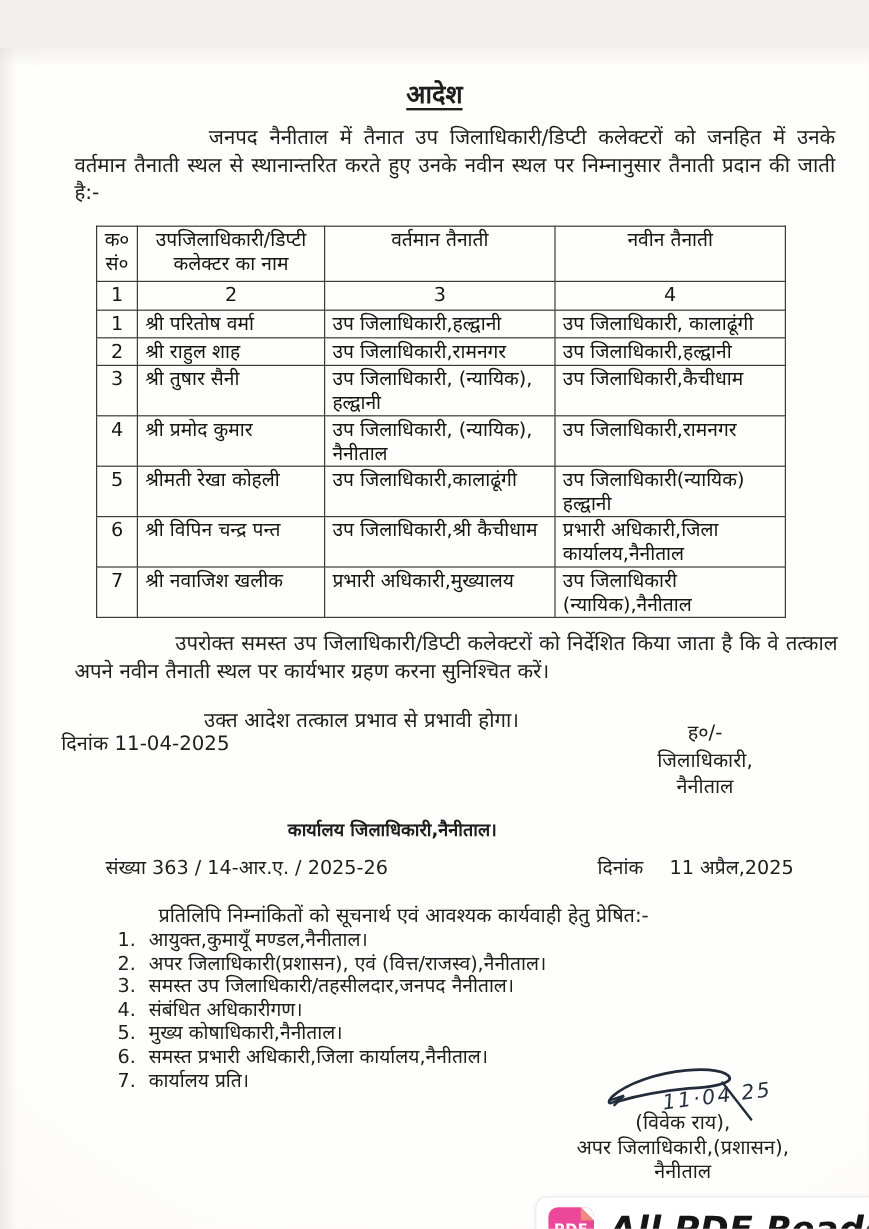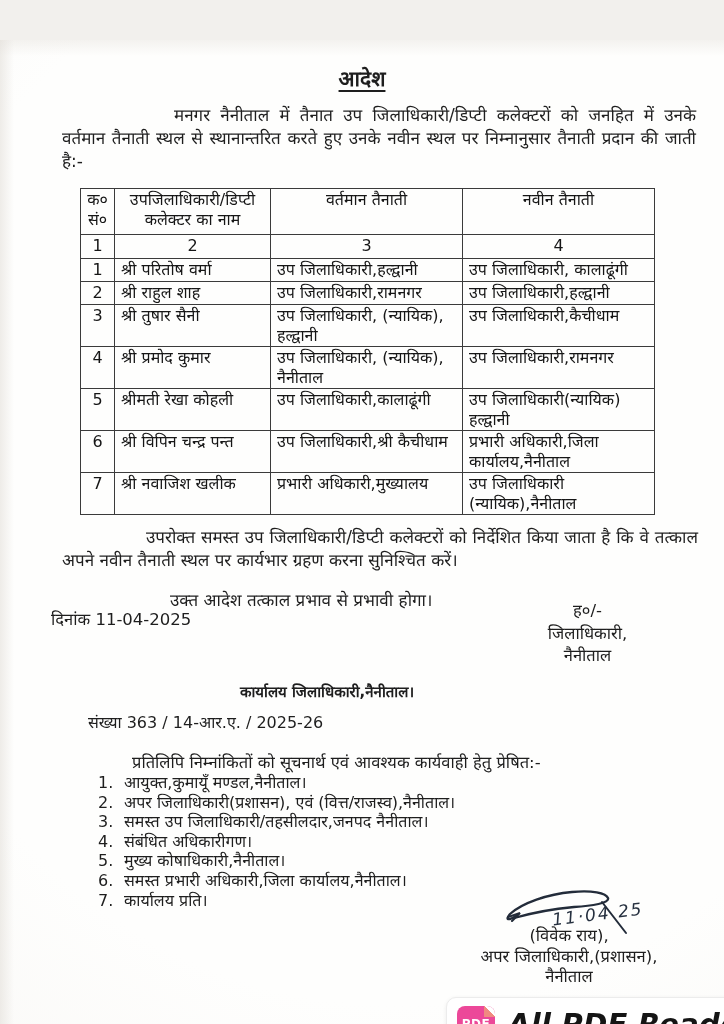--- a/index.html
+++ b/index.html
@@ -104,21 +104,21 @@
 </style>
 </head>
 <body>
 
 <div class="page">
 
   <div class="title-wrap">
     <span class="title">आदेश</span>
   </div>
 
-  <p class="intro">मनगर नैनीताल में तैनात उप जिलाधिकारी/डिप्टी कलेक्टरों को जनहित में उनके वर्तमान तैनाती स्थल से स्थानान्तरित करते हुए उनके नवीन स्थल पर निम्नानुसार तैनाती प्रदान की जाती है:-</p>
+  <p class="intro">जनपद नैनीताल में तैनात उप जिलाधिकारी/डिप्टी कलेक्टरों को जनहित में उनके वर्तमान तैनाती स्थल से स्थानान्तरित करते हुए उनके नवीन स्थल पर निम्नानुसार तैनाती प्रदान की जाती है:-</p>
 
   <table class="order">
     <colgroup>
       <col style="width:34px">
         <col style="width:156px">
         <col style="width:192px">
         <col style="width:192px">
     </colgroup>
     <tbody>
         <tr class="head-row">
@@ -192,20 +192,21 @@
 
   <div class="sig-top">
     <div>ह०/-</div>
     <div>जिलाधिकारी,</div>
     <div>नैनीताल</div>
   </div>
 
   <p class="office">कार्यालय जिलाधिकारी,नैनीताल।</p>
 
   <p class="ref-no">संख्या 363 / 14-आर.ए. / 2025-26</p>
+  <p class="ref-date"><span>दिनांक</span><span class="gap"></span><span>11 अप्रैल,2025</span></p>
 
   <p class="copies-intro">प्रतिलिपि निम्नांकितों को सूचनार्थ एवं आवश्यक कार्यवाही हेतु प्रेषित:-</p>
 
   <div class="copies">
     <div class="copy-item">
         <span class="num">1.</span>
         <span>आयुक्त,कुमायूँ मण्डल,नैनीताल।</span>
       </div>
     <div class="copy-item">
         <span class="num">2.</span>

